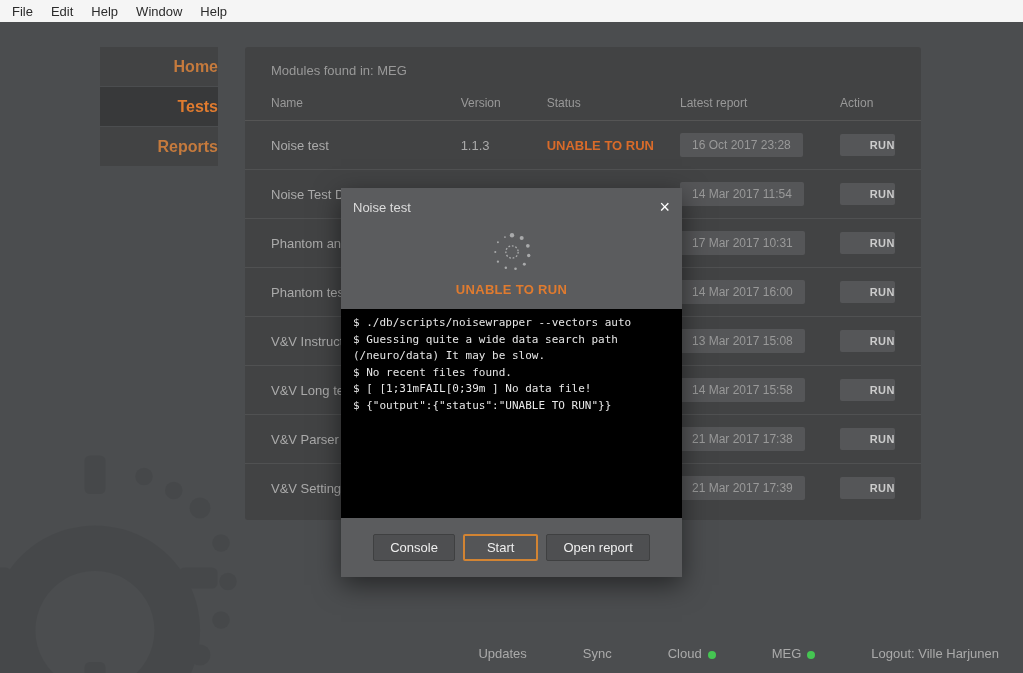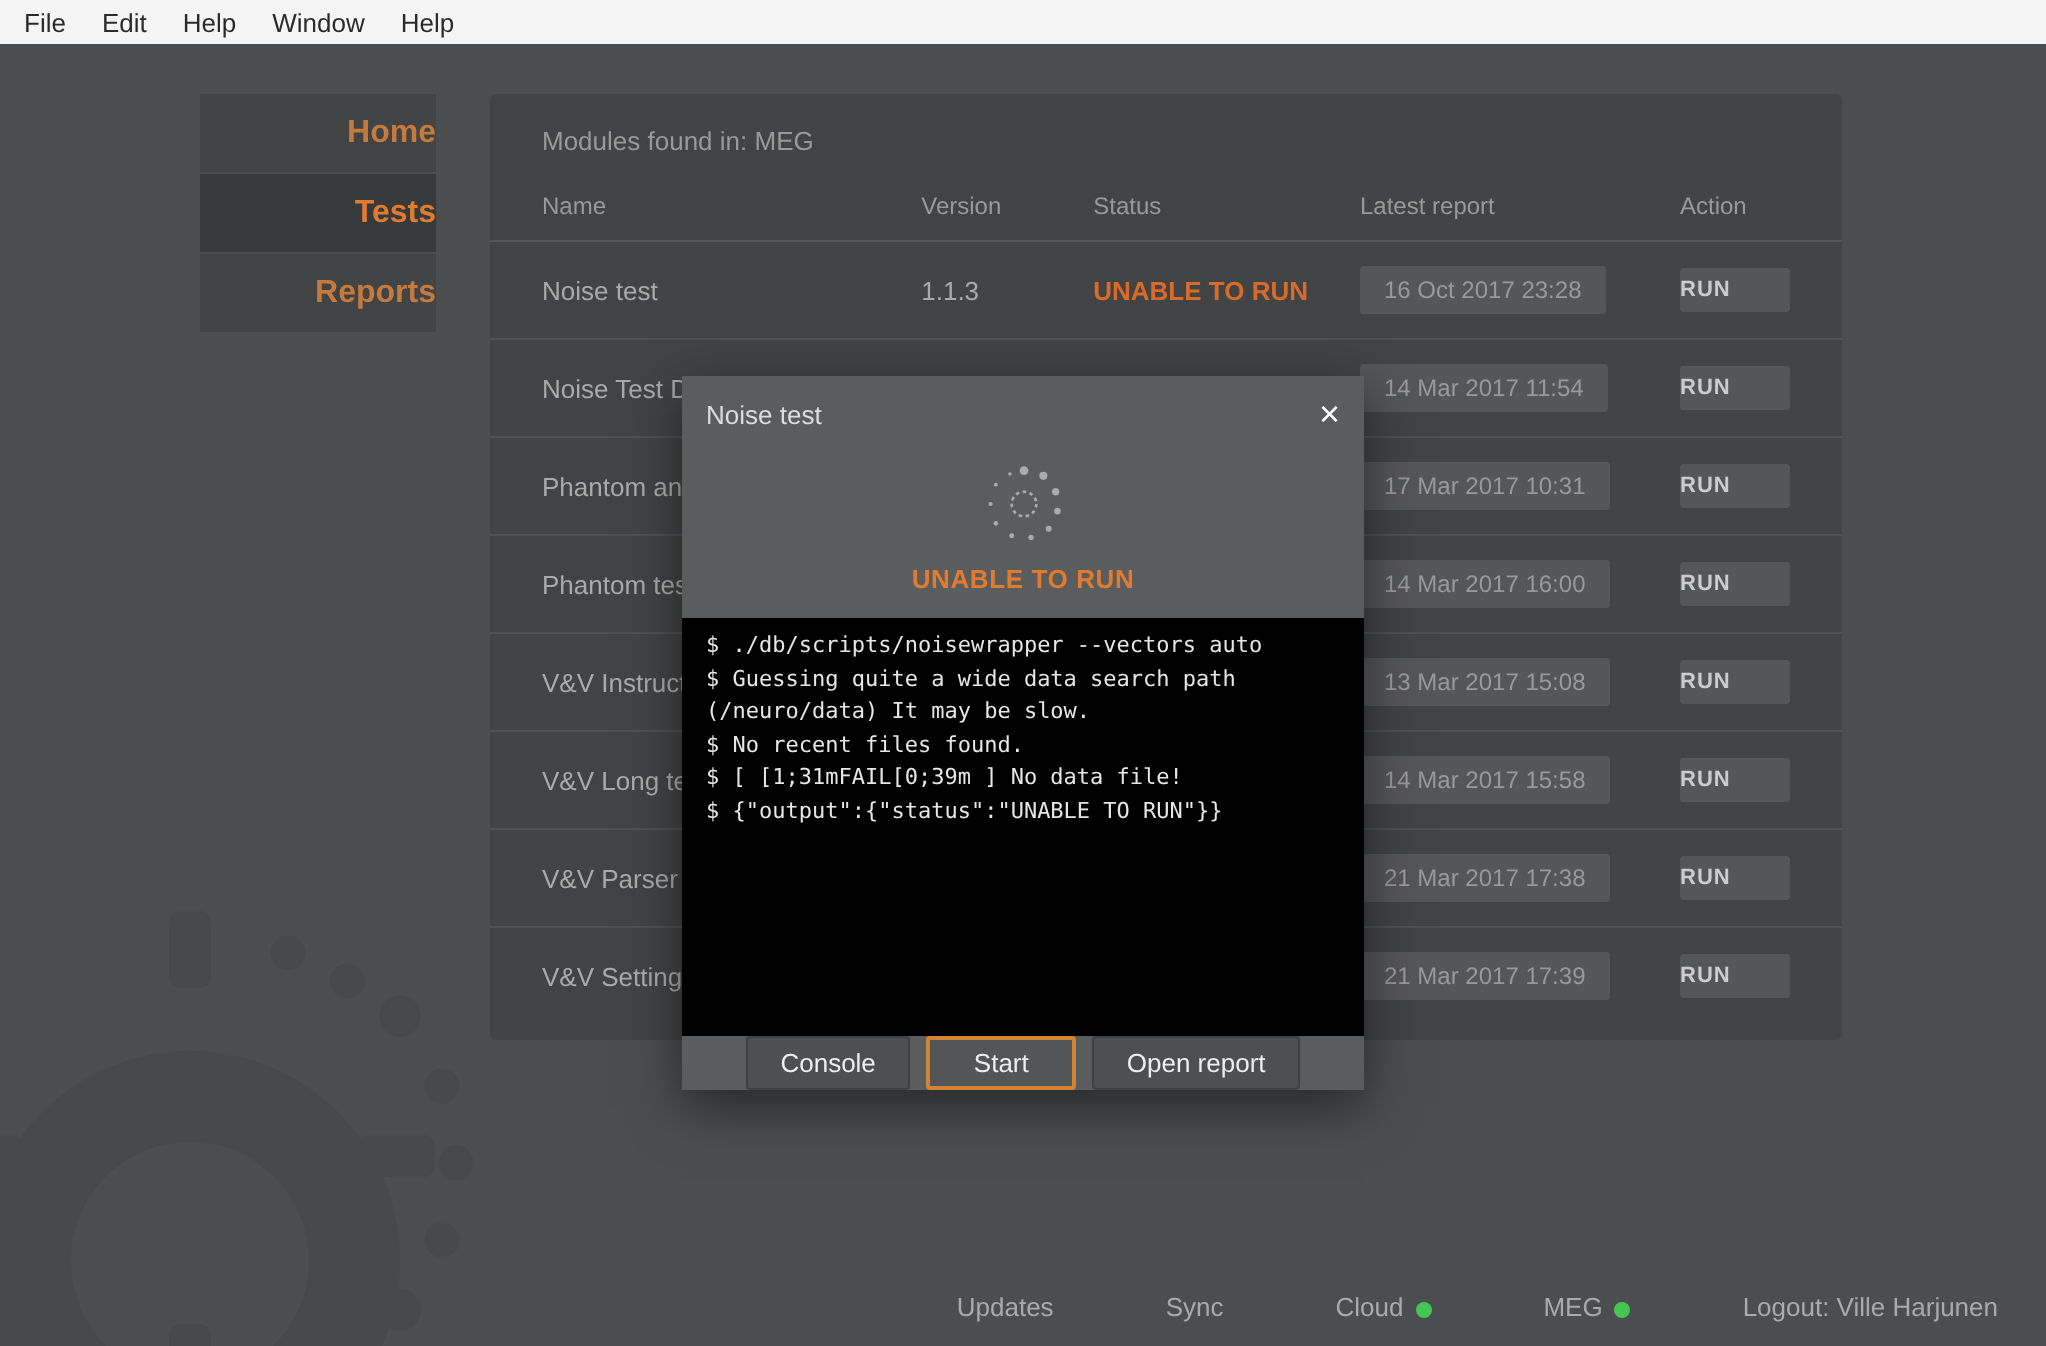--- a/index.html
+++ b/index.html
@@ -91,21 +91,21 @@
     display: inline-block;
     background: #555658;
     color: #999;
     font-size: 12px;
     padding: 5px 12px;
     border-radius: 2px;
   }
   .run-btn {
     display: inline-block;
     width: 55px;
-    text-align: left;
+    text-align: right;
     background: #555658;
     color: #ccc;
     font-size: 11px;
     font-weight: 600;
     padding: 5px 0;
     border-radius: 2px;
     cursor: pointer;
     letter-spacing: 0.5px;
   }
   td.action { padding-right: 26px; text-align: right; }
@@ -183,21 +183,21 @@
     line-height: 1.5;
     padding: 6px 12px;
     height: 209px;
     white-space: pre-wrap;
     overflow-y: auto;
   }
   .modal-footer {
     display: flex;
     justify-content: center;
     gap: 8px;
-    padding: 0 10px;
+    padding: 16px 10px;
   }
   .m-btn {
     padding: 5px 16px;
     border-radius: 2px;
     font-size: 13px;
     cursor: pointer;
     color: #eee;
     background: #4e4f51;
     border: 1px solid #3f4041;
   }

